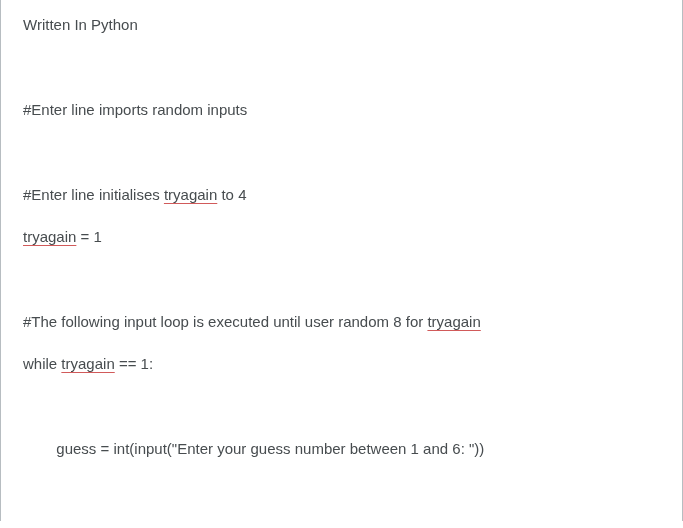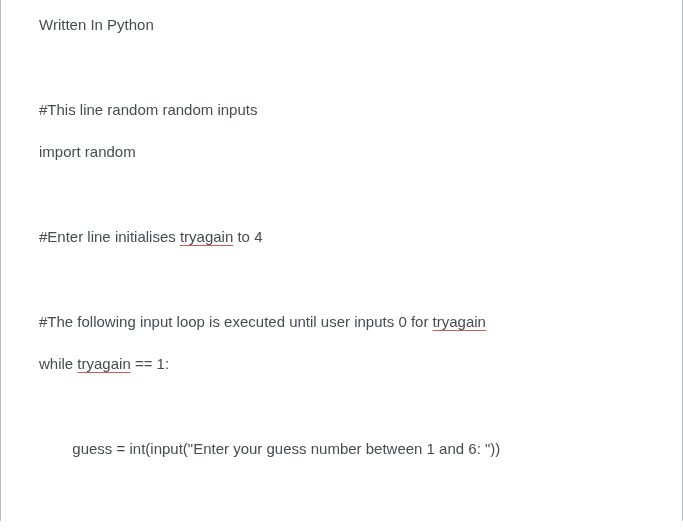--- a/index.html
+++ b/index.html
@@ -20,42 +20,42 @@
     height: 528px;
     border-left: 1px solid #b7bdc1;
     border-right: 1px solid #b7bdc1;
     padding: 0 22px;
     position: relative;
     background: #ffffff;
   }
   .code-block {
     white-space: pre;
   }
-  .line { display: block; min-height: 21px; margin-left: 16px; }
+  .line { display: block; min-height: 21px; }
   .err {
     text-decoration-line: underline;
     text-decoration-style: solid;
     text-decoration-color: #d15a5a;
     text-decoration-thickness: 1px;
     text-underline-offset: 3px;
   }
 </style>
 </head>
 <body>
 
 <div class="page">
   <div class="code-block" style="margin-top:-7px;">
 <span class="line"><span>Written In Python</span></span>
 <span class="line">&nbsp;</span>
-<span class="line"><span>#This line random </span><span>random inputs</span></span>
-<span class="line"><span>import random</span></span>
+<span class="line"><span>#Enter line imports </span><span>random inputs</span></span>
 <span class="line">&nbsp;</span>
 <span class="line"><span>#Enter line initialises </span><span class="err">tryagain</span><span> to 4</span></span>
+<span class="line"><span class="err">tryagain</span><span> = 1</span></span>
 <span class="line">&nbsp;</span>
-<span class="line"><span>#The following input loop is executed until </span><span>user inputs</span><span> 0 for </span><span class="err">tryagain</span></span>
+<span class="line"><span>#The following input loop is executed until </span><span>user random</span><span> 8 for </span><span class="err">tryagain</span></span>
 <span class="line"><span>while </span><span class="err">tryagain</span><span> == 1:</span></span>
 <span class="line">&nbsp;</span>
 <span class="line"><span>        guess = int(input("Enter your guess number between 1 and 6: "))</span></span>
 
 
 
 
 
 
 

